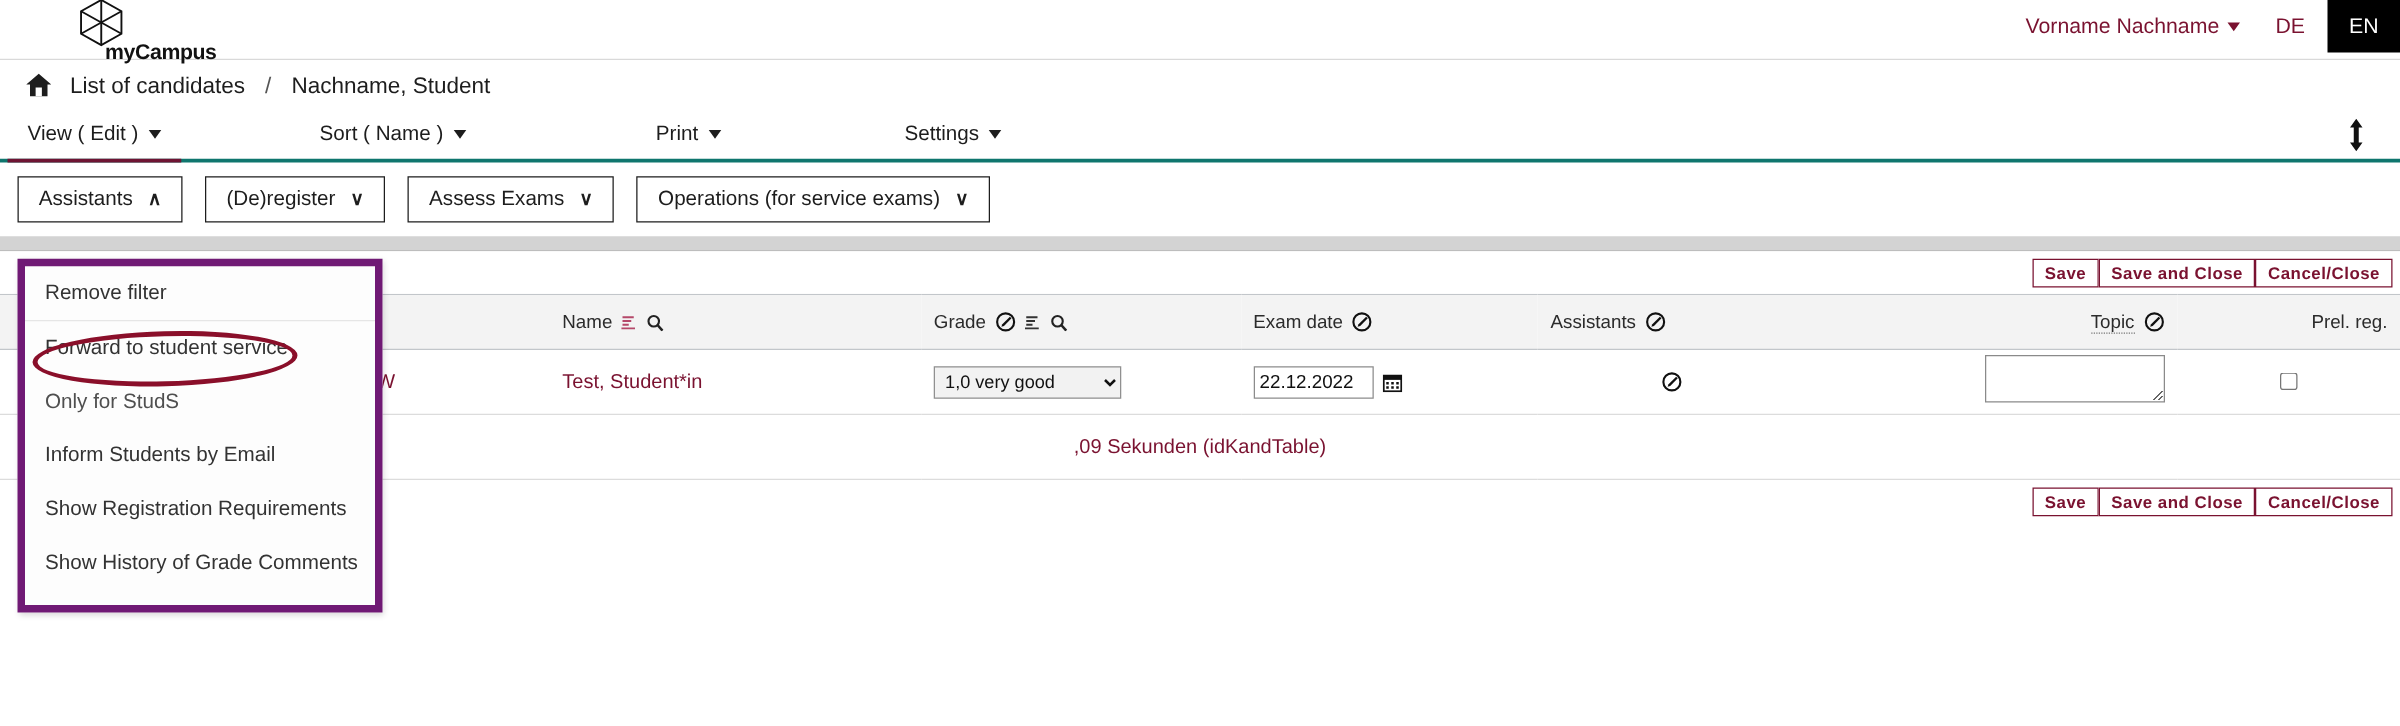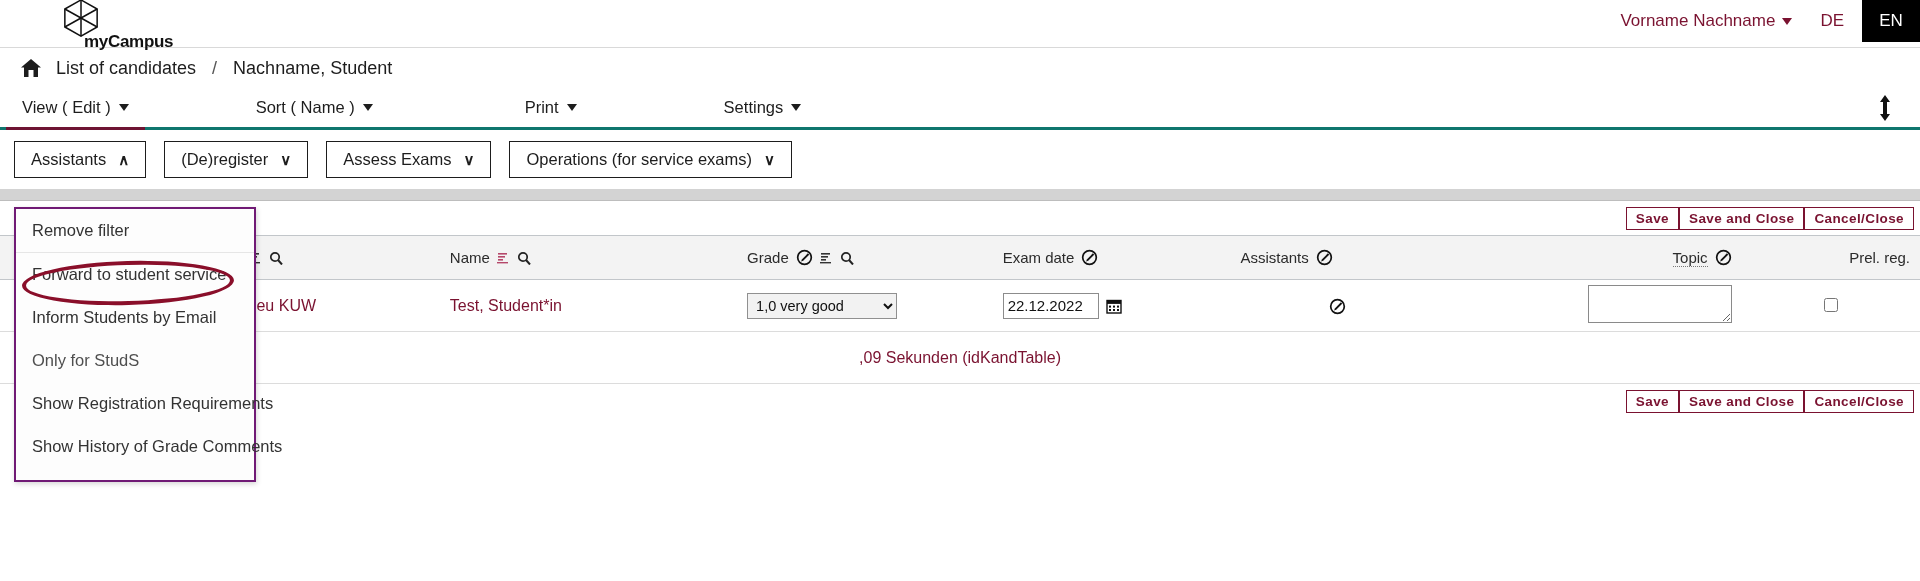--- a/index.html
+++ b/index.html
@@ -176,23 +176,23 @@
   
   .ico { display: inline-block; vertical-align: middle; }
   .ico-sort { width: 13px; height: 13px; }
   .ico-search { width: 14px; height: 14px; }
   .ico-edit { width: 17px; height: 17px; }
   .ico-cal { width: 16px; height: 16px; }
 
   
   .dropdown {
     position: absolute; left: 14px; top: 207px;
-    width: 242px;
+    width: 292px;
     background: #fdfdfd;
-    border: 2px solid #701a75;
+    border: 6px solid #701a75;
     box-shadow: 1px 2px 5px rgba(0,0,0,0.16);
     z-index: 50;
     padding-bottom: 12px;
   }
   .dd-item {
     font-size: 16.5px; color: #333;
     padding: 12px 16px 12px 16px;
     cursor: pointer; white-space: nowrap;
   }
   .dd-item.sep { border-bottom: 1px solid #e6e6e6; }
@@ -448,20 +448,20 @@
     <div class="save-group">
       <button class="save-btn">Save</button>
       <button class="save-btn">Save and Close</button>
       <button class="save-btn">Cancel/Close</button>
     </div>
   </div>
 
   <div class="dropdown">
     <div class="dd-item sep">Remove filter</div>
     <div class="dd-item">Forward to student service</div>
+    <div class="dd-item muted">Only for StudS</div>
     <div class="dd-item">Inform Students by Email</div>
-    <div class="dd-item muted">Only for StudS</div>
     <div class="dd-item">Show Registration Requirements</div>
     <div class="dd-item">Show History of Grade Comments</div>
     <div class="ellipse-mark"></div>
   </div>
 
 </div>
 
 </body></html>

